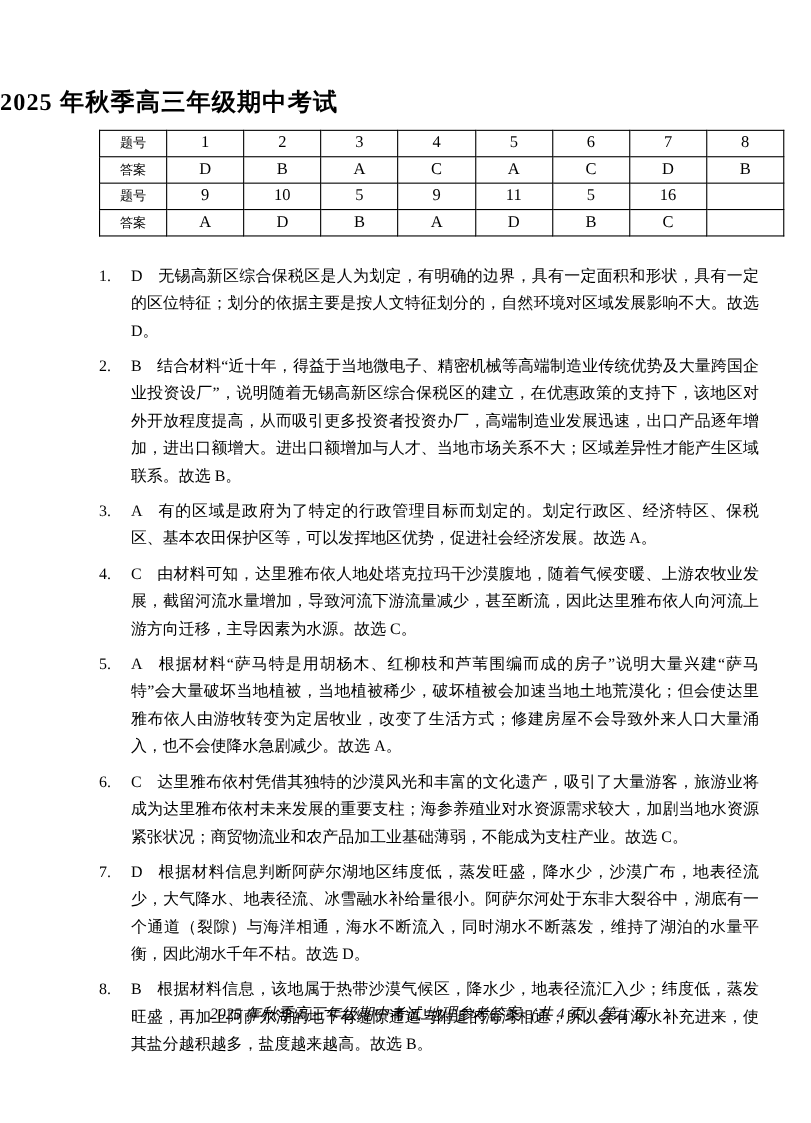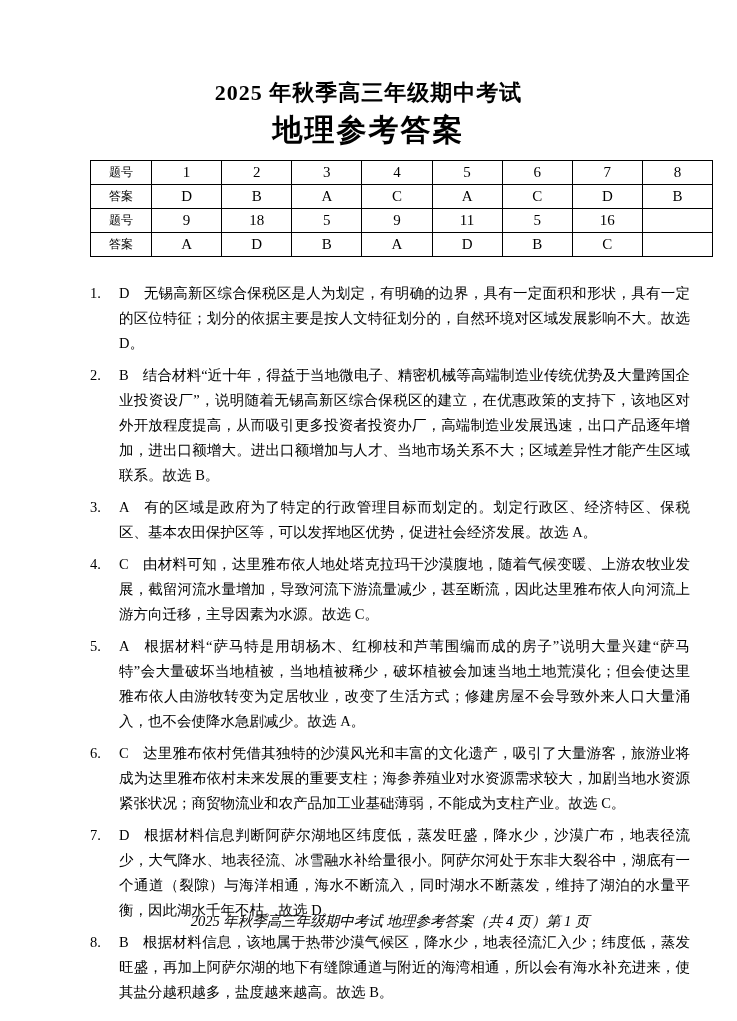--- a/index.html
+++ b/index.html
@@ -15,21 +15,21 @@
     color: #000;
     overflow: hidden;
   }
   .page {
     box-sizing: border-box;
     width: 737px;
     height: 1021px;
     padding-top: 80px;
   }
   .title {
-    text-align: center;
+    text-align: left;
     font-size: 22px;
     font-weight: bold;
     letter-spacing: 1px;
     margin: 0;
     line-height: 26px;
   }
   .subtitle {
     text-align: center;
     font-size: 30px;
     font-weight: bold;
@@ -91,21 +91,20 @@
     text-align: center;
     font-style: italic;
     font-size: 14.5px;
   }
 </style>
 </head>
 <body>
 
 <div class="page">
   <h1 class="title">2025 年秋季高三年级期中考试</h1>
-  <h2 class="subtitle">地理参考答案</h2>
 
   <div class="content">
     <table class="answers">
       <tbody>
           <tr>
             <td class="label-cell">题号</td>
             <td>1</td>
             <td>2</td>
             <td>3</td>
             <td>4</td>
@@ -121,21 +120,21 @@
             <td>A</td>
             <td>C</td>
             <td>A</td>
             <td>C</td>
             <td>D</td>
             <td>B</td>
           </tr>
           <tr>
             <td class="label-cell">题号</td>
             <td>9</td>
-            <td>18</td>
+            <td>10</td>
             <td>5</td>
             <td>9</td>
             <td>11</td>
             <td>5</td>
             <td>16</td>
             <td></td>
           </tr>
           <tr>
             <td class="label-cell">答案</td>
             <td>A</td>

